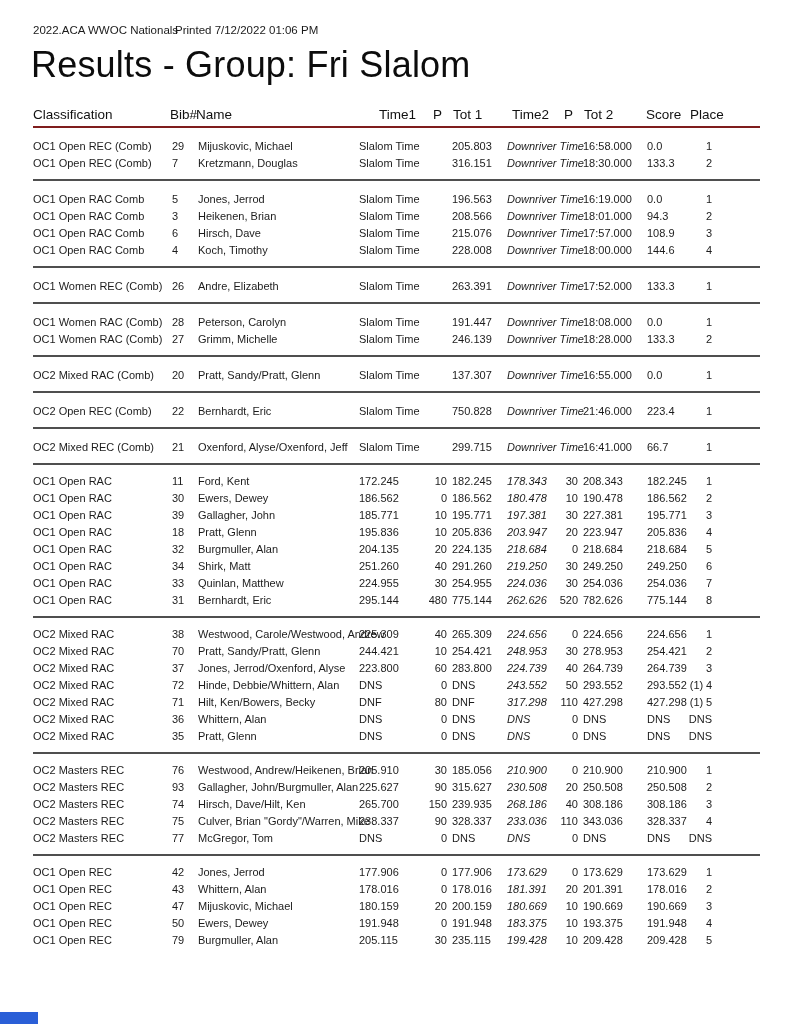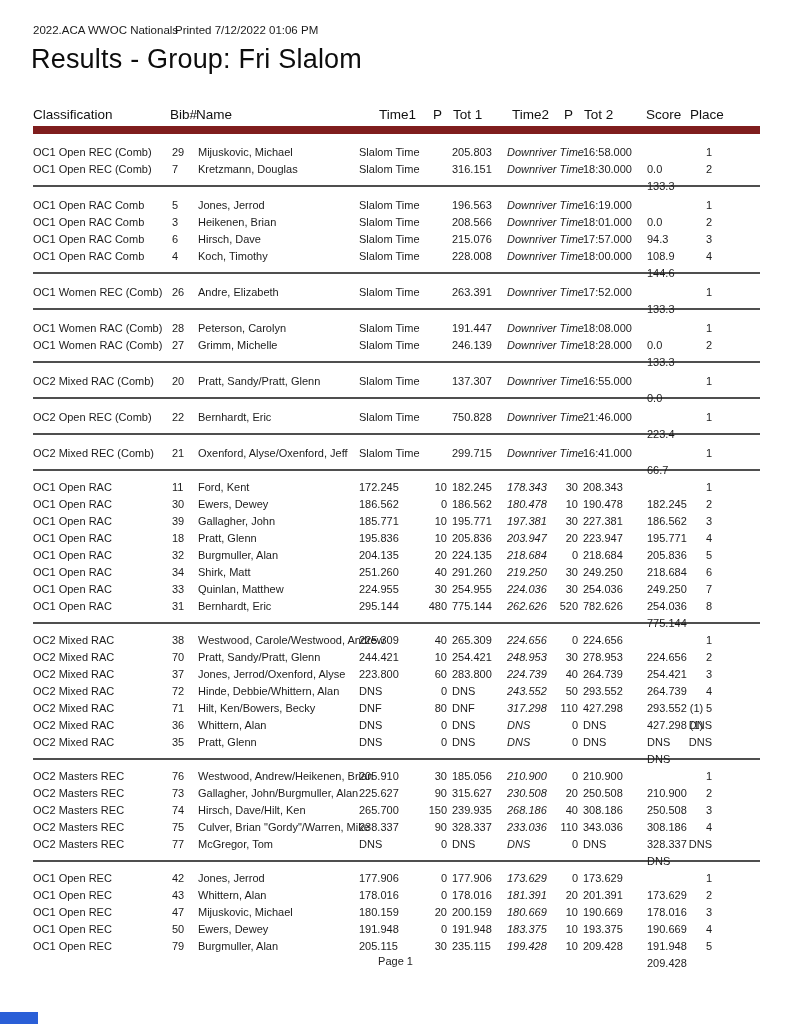--- a/index.html
+++ b/index.html
@@ -3,50 +3,50 @@
 <meta charset="utf-8">
 <style>
   html,body{margin:0;padding:0;}
   body{
     width:791px;height:1024px;position:relative;background:#ffffff;overflow:hidden;
     font-family:"Liberation Sans","DejaVu Sans",sans-serif;color:#1c1c1c;
   }
   .page{position:absolute;inset:0;padding-left:33px;}
   .meta-row{position:absolute;top:24px;left:33px;font-size:11.5px;color:#1a1a1a;white-space:nowrap;}
   .meta-printed{position:absolute;left:142px;top:0;white-space:nowrap;}
-  .title{position:absolute;top:44px;left:31px;margin:0;font-size:27px;font-weight:400;color:#0c0c0c;letter-spacing:.2px;white-space:nowrap;}
+  .title{position:absolute;top:44px;left:31px;margin:0;font-size:36px;font-weight:400;color:#0c0c0c;letter-spacing:.2px;white-space:nowrap;}
   .hdr{position:absolute;top:107px;font-size:13.5px;color:#111;white-space:nowrap;}
   .hdr.classification{left:33px}
   .hdr.bib{left:170px}
   .hdr.name{left:196px}
   .hdr.time1{left:379px}
   .hdr.p1{left:433px}
   .hdr.tot1{left:453px}
   .hdr.time2{left:512px}
   .hdr.p2{left:564px}
   .hdr.tot2{left:584px}
   .hdr.score{left:646px}
   .hdr.place{left:690px}
 
-  #sections{position:absolute;top:126px;left:33px;width:727px;border-top:8px solid #7f1d1d;}
+  #sections{position:absolute;top:126px;left:33px;width:727px;border-top:2px solid #7f1d1d;}
   .section{border-bottom:2px solid #4f4f4f;padding:10px 0 7px 0;}
   .section.numeric{padding-top:8px;}
   .section:last-child{border-bottom:none;}
   .row{position:relative;height:17px;line-height:17px;font-size:11px;color:#1c1c1c;}
   .cell{position:absolute;top:0;white-space:nowrap;}
   .cell.classification{left:0;}
   .cell.bib{left:139px;}
   .cell.name{left:165px;}
   .cell.time1{left:326px;}
   .cell.p1{left:372px;width:42px;text-align:right;}
   .cell.tot1{left:419px;}
   .cell.time2{left:474px;font-style:italic;}
   .cell.p2{left:507px;width:38px;text-align:right;}
   .cell.tot2{left:550px;}
-  .cell.score{left:614px;margin-top:17px;}
+  .cell.score{left:614px;}
   .cell.place{left:641px;width:38px;text-align:right;}
 
   .page-footer{position:absolute;top:955px;left:0;width:100%;text-align:center;font-size:11px;color:#222;}
   .blue-bar{position:absolute;left:0;top:1012px;width:38px;height:12px;}
 </style>
 </head>
 <body>
 
 <div class="page">
 
@@ -426,21 +426,21 @@
           <span class="cell p1">30</span>
           <span class="cell tot1">185.056</span>
           <span class="cell time2">210.900</span>
           <span class="cell p2">0</span>
           <span class="cell tot2">210.900</span>
           <span class="cell score">210.900</span>
           <span class="cell place">1</span>
         </div>
         <div class="row">
           <span class="cell classification">OC2 Masters REC</span>
-          <span class="cell bib">73</span>
+          <span class="cell bib">93</span>
           <span class="cell name">Gallagher, John/Burgmuller, Alan</span>
           <span class="cell time1">225.627</span>
           <span class="cell p1">90</span>
           <span class="cell tot1">315.627</span>
           <span class="cell time2">230.508</span>
           <span class="cell p2">20</span>
           <span class="cell tot2">250.508</span>
           <span class="cell score">250.508</span>
           <span class="cell place">2</span>
         </div>
@@ -546,17 +546,16 @@
           <span class="cell tot1">235.115</span>
           <span class="cell time2">199.428</span>
           <span class="cell p2">10</span>
           <span class="cell tot2">209.428</span>
           <span class="cell score">209.428</span>
           <span class="cell place">5</span>
         </div>
       </div>
     </div>
 
-  <div class="page-footer">Page 1</div>
 
   <div class="blue-bar" style="background: rgb(42, 95, 215);"></div>
 
 </div>
 
 </body></html>

